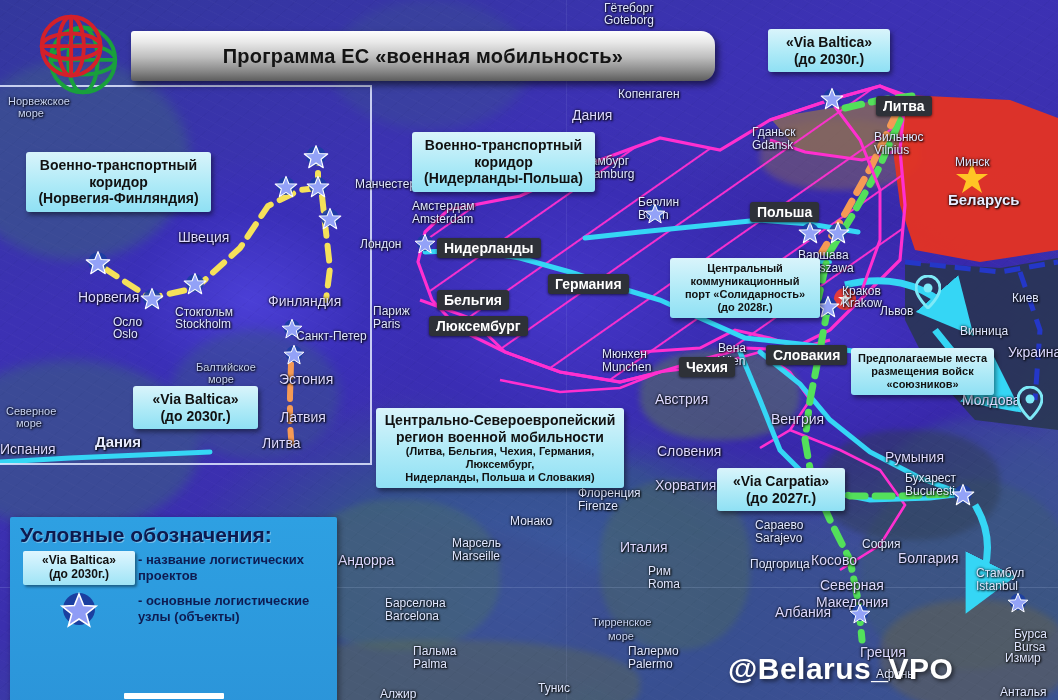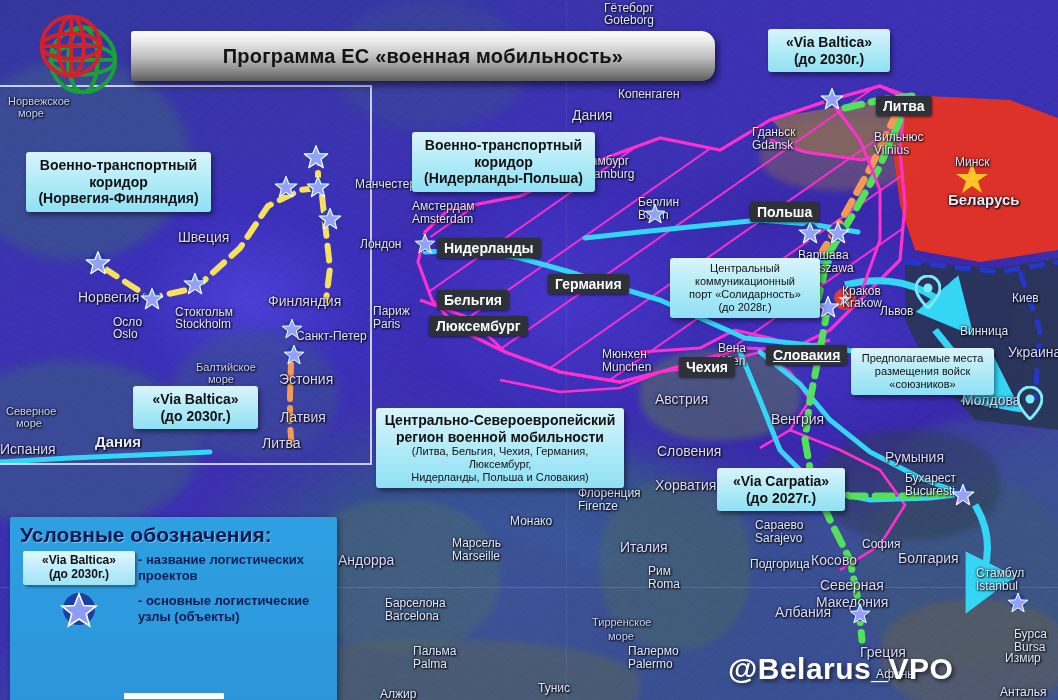--- a/index.html
+++ b/index.html
@@ -34,21 +34,21 @@
   .lbl.country{font-size:14px;color:#dcd8ff;}
   
   .chip{position:absolute;background:#2e3138;color:#ffffff;font-weight:bold;font-size:14px;
         padding:2px 7px;border-radius:3px;white-space:nowrap;
         box-shadow:0 1px 3px rgba(0,0,0,.6);}
   
   .callout{position:absolute;background:linear-gradient(180deg,#d9f4fb 0%,#aeeaf7 55%,#8fe0f4 100%);
     color:#111;font-weight:bold;text-align:center;padding:5px 9px;border-radius:3px;
     box-shadow:2px 3px 5px rgba(0,0,0,.45);line-height:1.18;}
   .callout .big{font-size:14px;}
-  .callout .sub{font-size:11px;font-weight:normal;}
+  .callout .sub{font-size:11px;font-weight:bold;}
   
   #titlebar{position:absolute;left:131px;top:31px;width:584px;height:50px;
     background:linear-gradient(180deg,#fdfdfd 0%,#e9e9e9 22%,#bfbfbf 52%,#8d8d8d 78%,#5d5d5d 100%);
     border-radius:3px 14px 14px 3px;box-shadow:3px 4px 7px rgba(0,0,0,.55);
     display:flex;align-items:center;justify-content:center;}
   #titlebar .t{font-size:20px;font-weight:bold;color:#141414;letter-spacing:.2px;}
   #globe{position:absolute;left:28px;top:5px;width:98px;height:98px;}
   
   #inset{position:absolute;left:0;top:85px;width:372px;height:380px;
     border:2px solid rgba(225,232,255,.85);border-left:none;}
@@ -359,21 +359,21 @@
           <circle cx="13" cy="13" r="4.5" fill="#7ee9f7"></circle>
         </svg></div>
     </div>
 
   <div id="chip-layer">
       <div class="chip" style="left: 437px; top: 238px;">Нидерланды</div>
       <div class="chip" style="left: 437px; top: 290px;">Бельгия</div>
       <div class="chip" style="left: 429px; top: 316px;">Люксембург</div>
       <div class="chip" style="left: 548px; top: 274px;">Германия</div>
       <div class="chip" style="left: 679px; top: 357px;">Чехия</div>
-      <div class="chip" style="left: 766px; top: 345px; text-decoration: underline;">Словакия</div>
+      <div class="chip" style="left: 766px; top: 345px;">Словакия</div>
       <div class="chip" style="left: 750px; top: 202px;">Польша</div>
       <div class="chip" style="left: 876px; top: 96px;">Литва</div>
     </div>
 
   <svg id="globe" viewBox="0 0 100 100">
     <g fill="none" stroke="#19a03c" stroke-width="4">
       <ellipse cx="56" cy="56" rx="33" ry="33"></ellipse>
       <ellipse cx="56" cy="56" rx="15" ry="33"></ellipse>
       <ellipse cx="56" cy="56" rx="33" ry="15"></ellipse>
       <line x1="23" y1="56" x2="89" y2="56"></line>

